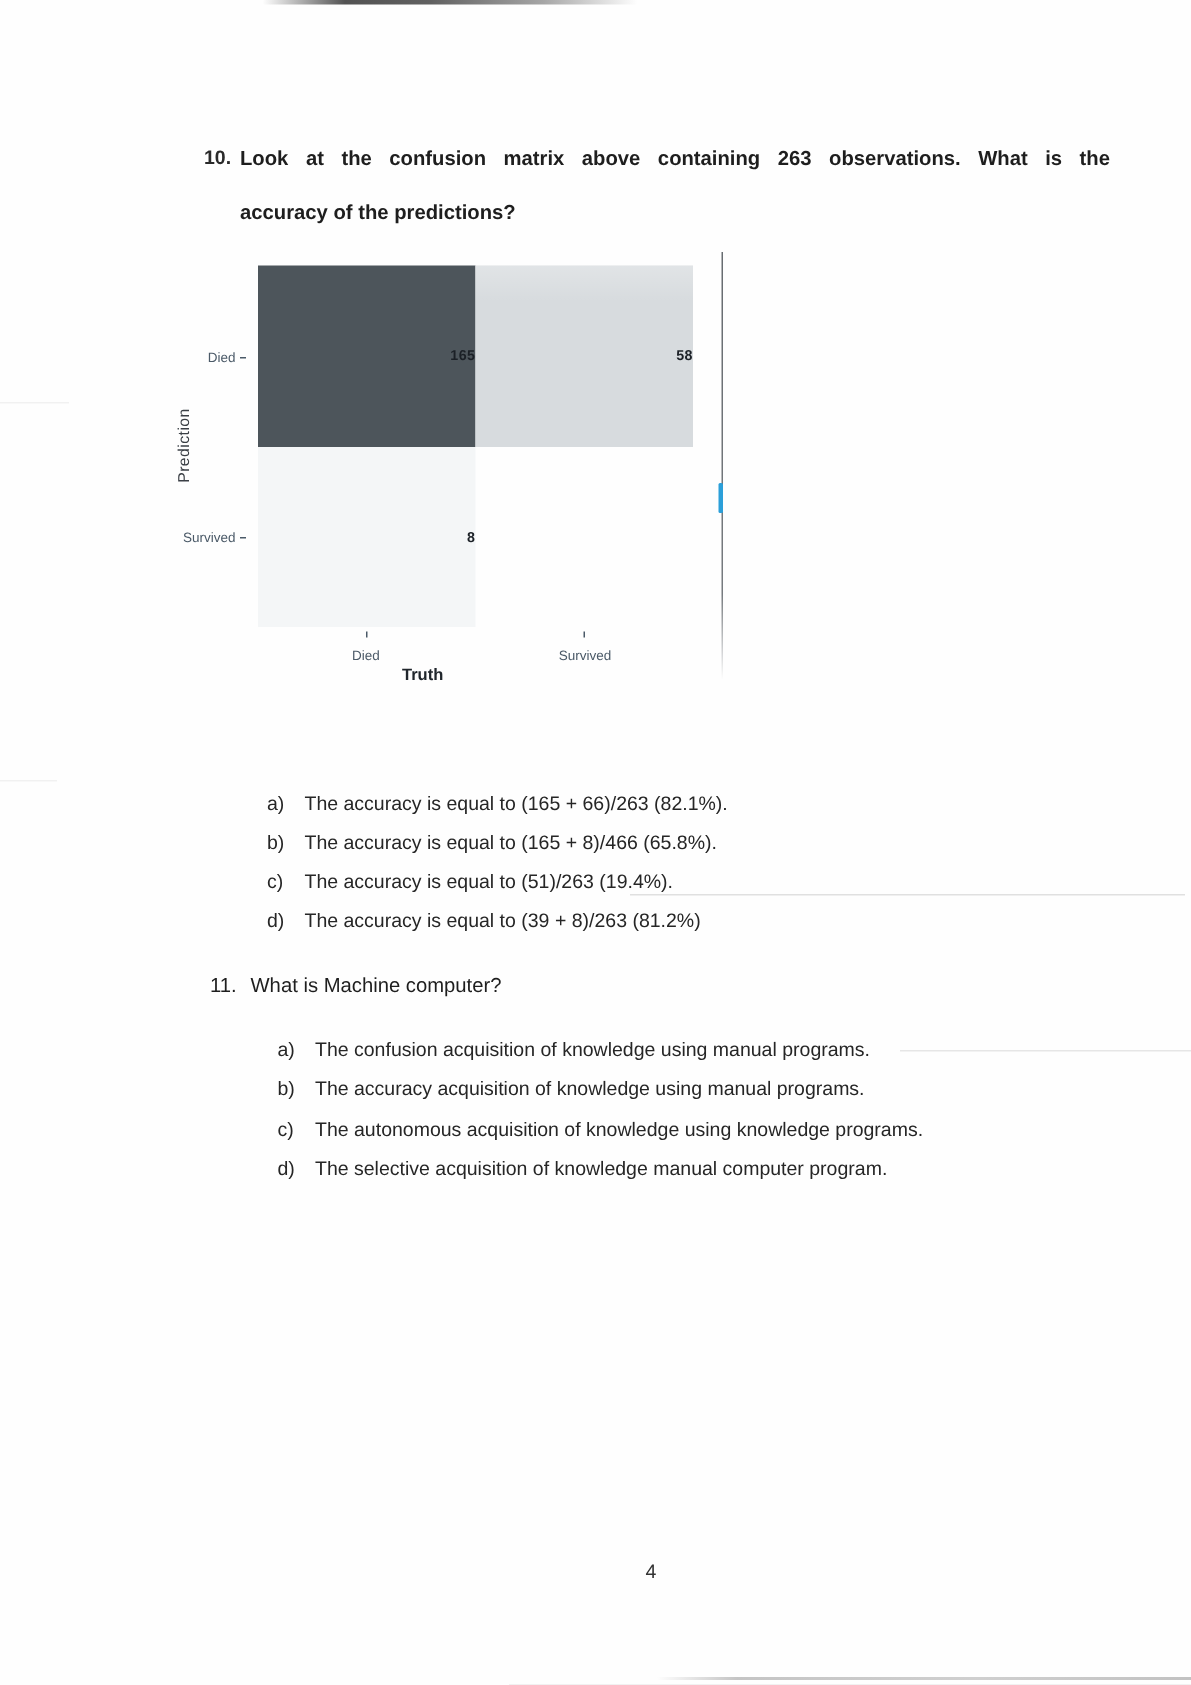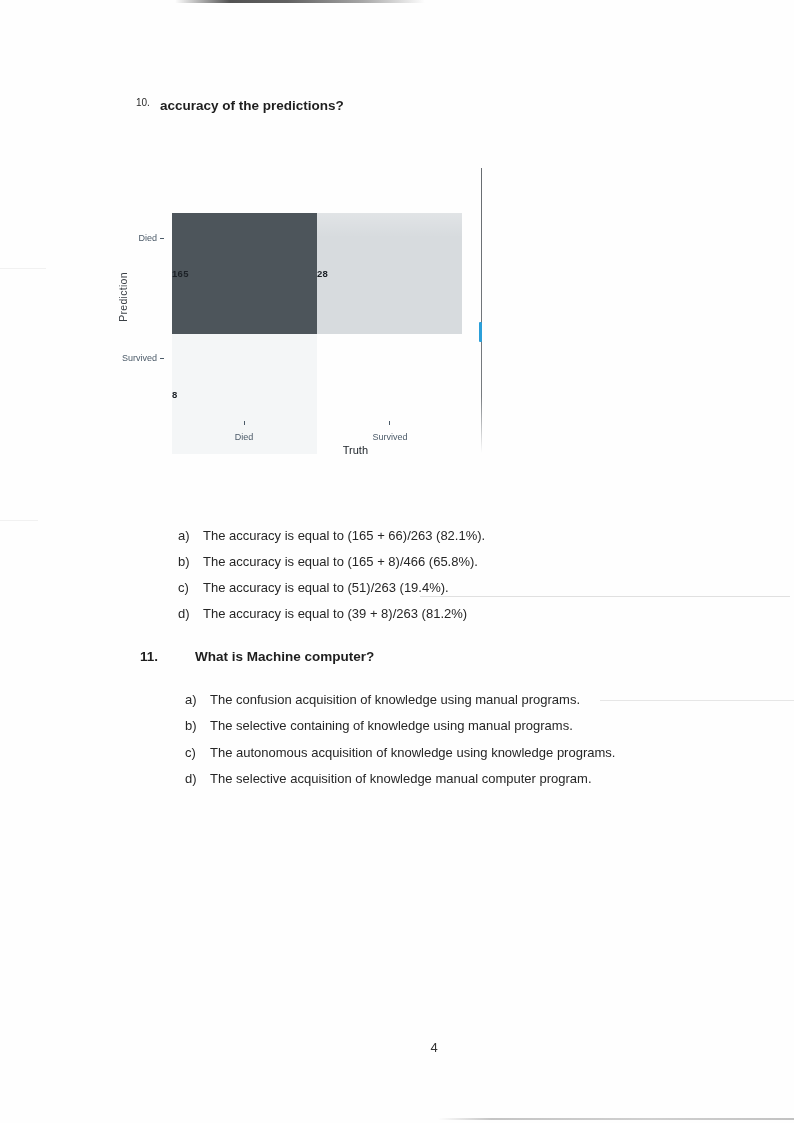--- a/index.html
+++ b/index.html
@@ -28,33 +28,33 @@
   .vline-artifact{
     position:absolute;left:481px;top:168px;width:1px;height:285px;
     background:linear-gradient(to bottom, rgba(95,100,105,.95) 0%, rgba(95,100,105,.85) 80%, rgba(95,100,105,0) 100%);
   }
   .blue-mark{
     position:absolute;left:479px;top:322px;width:3px;height:20px;border-radius:1px;
   }
   
   .q10-block{position:absolute;left:136px;top:97px;width:604px;color:#1e1e1e;}
   .q10-number{
-    position:absolute;left:0;top:0;font-size:10px;font-weight:normal;color:#2a2a2a;
+    position:absolute;left:0;top:0;font-size:13px;font-weight:bold;color:#2a2a2a;
   }
   .q10-line1{
     margin-left:24px;font-size:13.5px;font-weight:bold;line-height:17px;
     text-align:justify;text-align-last:justify;
   }
   .q10-line2{
-    margin-left:24px;margin-top:0;font-size:13.5px;font-weight:bold;line-height:17px;
+    margin-left:24px;margin-top:19px;font-size:13.5px;font-weight:bold;line-height:17px;
   }
   
   .figure{position:absolute;left:100px;top:165px;width:400px;height:300px;}
   .plot{position:absolute;left:72px;top:12px;width:290px;height:241px;}
-  .cell{position:absolute;display:flex;align-items:center;justify-content:flex-start;margin-top:36px;}
+  .cell{position:absolute;display:flex;align-items:center;justify-content:flex-end;}
   .cell-tl{left:0;top:0;width:145px;height:121px;}
   .cell-tr{left:145px;top:0;width:145px;height:121px;background-image:linear-gradient(to bottom, rgba(255,255,255,.25) 0%, rgba(255,255,255,0) 20%);}
   .cell-bl{left:0;top:121px;width:145px;height:120px;}
   .cell-br{left:145px;top:121px;width:145px;height:120px;background-image:linear-gradient(to bottom, rgba(255,255,255,.18) 0%, rgba(255,255,255,0) 25%);}
   .cell-value{font-size:9.5px;font-weight:bold;color:#1b2026;letter-spacing:.3px;}
   .ytick{
     position:absolute;width:64px;height:12px;display:flex;align-items:center;justify-content:flex-end;
     font-size:9px;color:#4b5a68;
   }
   .ytick-died{left:0;top:67px;}
@@ -63,40 +63,40 @@
   .xtick{
     position:absolute;top:267px;width:80px;text-align:center;
     font-size:9px;color:#4b5a68;
   }
   .xtick-died{left:104px;}
   .xtick-survived{left:250px;}
   .tickmark-x{position:absolute;top:256px;width:1px;height:4px;background:#4b5a68;}
   .tickmark-x1{left:144px;}
   .tickmark-x2{left:289px;}
   .xlabel{
-    position:absolute;left:168px;top:279px;width:100px;text-align:right;
-    font-size:11px;font-weight:normal;color:#20262c;
+    position:absolute;left:168px;top:279px;width:100px;text-align:left;
+    font-size:11px;font-weight:bold;color:#20262c;
   }
   .ylabel{
     position:absolute;left:-7px;top:126px;width:60px;height:12px;
     transform:rotate(-90deg);text-align:center;
     font-size:10.5px;color:#3a3f45;letter-spacing:.3px;
   }
   
   .opt-row{position:absolute;display:flex;font-size:13px;color:#262626;line-height:16px;}
   .opt-letter{width:25px;flex:none;}
   
   .q10-opt-a{left:178px;top:528px;}
   .q10-opt-b{left:178px;top:554px;}
   .q10-opt-c{left:178px;top:580px;}
   .q10-opt-d{left:178px;top:606px;}
   
   .q11-heading{
     position:absolute;left:140px;top:649px;
-    font-size:13.5px;font-weight:bold;color:#1e1e1e;display:flex;gap:28px;
+    font-size:13.5px;font-weight:normal;color:#1e1e1e;display:flex;
   }
   .q11-number{width:27px;flex:none;}
   .q11-opt-a{left:185px;top:692px;}
   .q11-opt-b{left:185px;top:718px;}
   .q11-opt-c{left:185px;top:745px;}
   .q11-opt-d{left:185px;top:771px;}
   
   .page-number{
     position:absolute;left:424px;top:1040px;width:20px;text-align:center;
     font-size:13px;color:#333;
@@ -109,41 +109,42 @@
 
   <div class="artifact-top"></div>
   <div class="artifact-bottom"></div>
   <div class="faint-line-1"></div>
   <div class="faint-line-2"></div>
   <div class="faint-edge-1"></div>
   <div class="faint-edge-2"></div>
 
   <div class="q10-block">
     <span class="q10-number">10.</span>
+    <div class="q10-line1">Look at the confusion matrix above containing 263 observations. What is the</div>
     <div class="q10-line2">accuracy of the predictions?</div>
   </div>
 
   <div class="figure">
     <div class="ylabel">Prediction</div>
 
     <div class="ytick ytick-died">
       <span>Died</span>
       <span class="tickmark-y"></span>
     </div>
     <div class="ytick ytick-survived">
       <span>Survived</span>
       <span class="tickmark-y"></span>
     </div>
 
     <div class="plot">
       <div class="cell cell-tl" style="background-color: rgb(77, 85, 91);">
         <span class="cell-value">165</span>
       </div>
       <div class="cell cell-tr" style="background-color: rgb(215, 219, 222);">
-        <span class="cell-value">28</span>
+        <span class="cell-value">58</span>
       </div>
       <div class="cell cell-bl" style="background-color: rgb(244, 246, 247);">
         <span class="cell-value">8</span>
       </div>
     </div>
 
     <div class="tickmark-x tickmark-x1"></div>
     <div class="tickmark-x tickmark-x2"></div>
     <div class="xtick xtick-died">Died</div>
     <div class="xtick xtick-survived">Survived</div>
@@ -174,21 +175,21 @@
     <span class="q11-number">11.</span>
     <span>What is Machine computer?</span>
   </div>
 
   <div class="opt-row q11-opt-a">
     <span class="opt-letter">a)</span>
     <span>The confusion acquisition of knowledge using manual programs.</span>
   </div>
   <div class="opt-row q11-opt-b">
     <span class="opt-letter">b)</span>
-    <span>The selective containing of knowledge using manual programs.</span>
+    <span>The accuracy acquisition of knowledge using manual programs.</span>
   </div>
   <div class="opt-row q11-opt-c">
     <span class="opt-letter">c)</span>
     <span>The autonomous acquisition of knowledge using knowledge programs.</span>
   </div>
   <div class="opt-row q11-opt-d">
     <span class="opt-letter">d)</span>
     <span>The selective acquisition of knowledge manual computer program.</span>
   </div>
 

